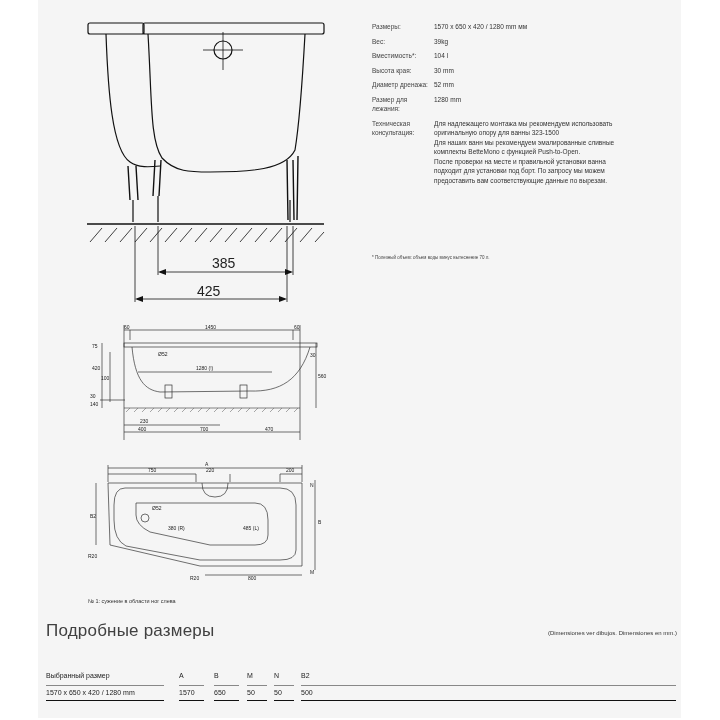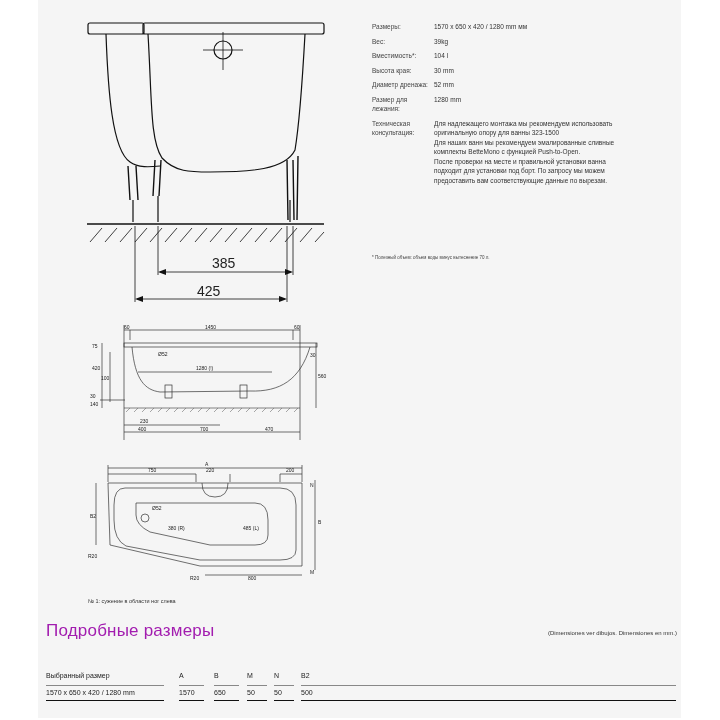--- a/index.html
+++ b/index.html
@@ -7,21 +7,21 @@
          font-family:"Liberation Sans", sans-serif; color:#1a1a1a; }
   .panel { position:absolute; left:38px; top:0; width:643px; height:718px; background:#f5f5f5; }
   .drawing { position:absolute; }
   .specs { position:absolute; left:372px; top:22px; width:250px; font-size:6.5px; line-height:9.5px; color:#333; }
   .spec-row { display:flex; margin-bottom:5px; }
   .spec-label { width:62px; flex:none; color:#444; }
   .spec-value { flex:1; }
   .spec-value p { margin:0; }
   .footnote { position:absolute; left:372px; top:255px; font-size:4.5px; color:#444; }
   .note1 { position:absolute; left:88px; top:598px; font-size:5.5px; color:#333; }
-  .title { position:absolute; left:46px; top:621px; font-size:17px; color:#a21caf; letter-spacing:0.2px; }
+  .title { position:absolute; left:46px; top:621px; font-size:17px; color:#404040; letter-spacing:0.2px; }
   .dims-note { position:absolute; right:43px; top:630px; font-size:6px; color:#333; }
   .dtable { position:absolute; left:46px; top:672px; width:630px; font-size:7px; color:#222; }
   .dcol { position:absolute; top:0; }
   .dcol .h { height:11px; border-bottom:1.5px solid #888; padding-bottom:2px; }
   .dcol .v { height:11px; padding-top:3px; border-bottom:1.2px solid #111; }
   svg text { font-family:"Liberation Sans", sans-serif; fill:#222; }
 </style>
 </head>
 <body>
 

